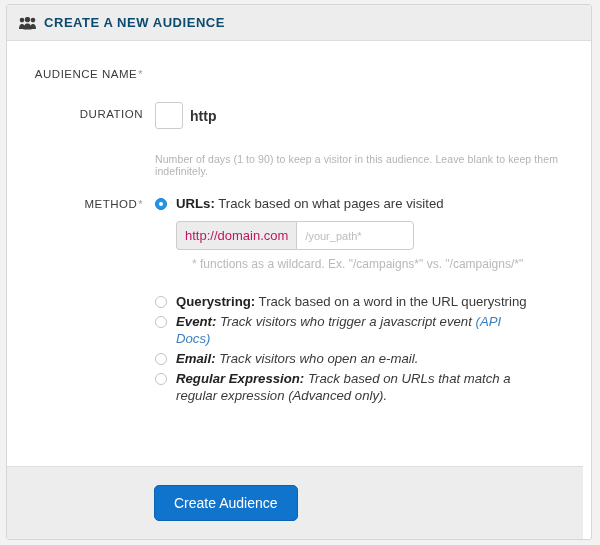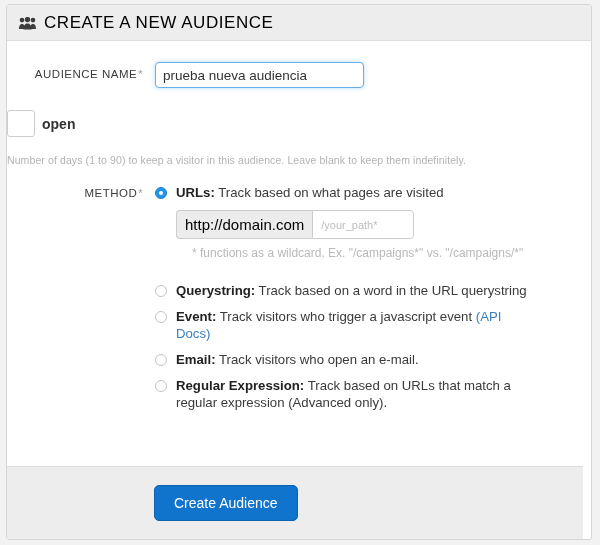--- a/index.html
+++ b/index.html
@@ -41,24 +41,24 @@
   .panel-head .users-icon {
     width: 17px;
     height: 13px;
     margin-right: 8px;
     display: inline-block;
     flex: 0 0 auto;
     position: relative;
     top: 0px;
   }
   .panel-title {
-    font-size: 17px;
-    font-weight: normal;
+    font-size: 13px;
+    font-weight: bold;
     letter-spacing: 0.55px;
-    color: #000000;
+    color: #0c4a6e;
     text-transform: uppercase;
   }
 
   
   .panel-body {
     padding: 0;
     background: #fff;
     height: 425px;
     box-sizing: border-box;
     position: relative;
@@ -148,34 +148,34 @@
   }
   .dur-unit {
     font-size: 14px;
     color: #333;
     font-weight: bold;
     margin-left: 7px;
   }
   .help-text {
     font-size: 10.5px;
     color: #b3b3b3;
-    margin-top: 17px;
+    margin-top: 24px;
     letter-spacing: 0.1px;
   }
 
   
   .row-method { padding-top: 18px; }
   .row-method .col-label { padding-top: 3px; }
 
   .radio-item {
     display: flex;
     align-items: flex-start;
     margin-bottom: 0;
   }
-  .radio-item + .radio-item { margin-top: 9px; }
+  .radio-item + .radio-item { margin-top: 3px; font-style: italic; }
 
   .radio {
     width: 12px;
     height: 12px;
     flex: 0 0 auto;
     border-radius: 50%;
     border: 1px solid #c3c3c3;
     background: #fff;
     margin-top: 3px;
     margin-right: 9px;
@@ -213,22 +213,22 @@
     display: flex;
     align-items: stretch;
     width: 238px;
     height: 29px;
   }
   .addon {
     background: #ececec;
     border: 1px solid #cccccc;
     border-right: none;
     border-radius: 4px 0 0 4px;
-    font-size: 15px;
-    color: #000000;
+    font-size: 13px;
+    color: #be185d;
     display: flex;
     align-items: center;
     padding: 0 8px;
     white-space: nowrap;
   }
   .path-input {
     flex: 1 1 auto;
     border: 1px solid #cccccc;
     border-radius: 0 4px 4px 0;
     background: #fff;
@@ -292,30 +292,28 @@
       </svg>
     </span>
     <span class="panel-title">CREATE A NEW AUDIENCE</span>
   </div>
 
   <div class="panel-body">
 
 
     <div class="form-row row-name">
       <div class="col-label"><span>AUDIENCE NAME</span><span class="req">*</span></div>
-      <div class="col-field">
-        <input class="text-input" type="text" value="prueba nueva audiencia" style="">
-      </div>
     </div>
 
     <div class="form-row row-duration">
+      <div class="col-label"><span>DURATION</span></div>
       <div class="col-field">
         <div class="dur-line">
           <input class="dur-input" type="text" value="" style="">
-          <span class="dur-unit">open</span>
+          <span class="dur-unit">http</span>
         </div>
         <div class="help-text">Number of days (1 to 90) to keep a visitor in this audience. Leave blank to keep them indefinitely.</div>
       </div>
     </div>
 
     <div class="form-row row-method">
       <div class="col-label"><span>METHOD</span><span class="req">*</span></div>
       <div class="col-field">
 
         <div class="radio-item">

